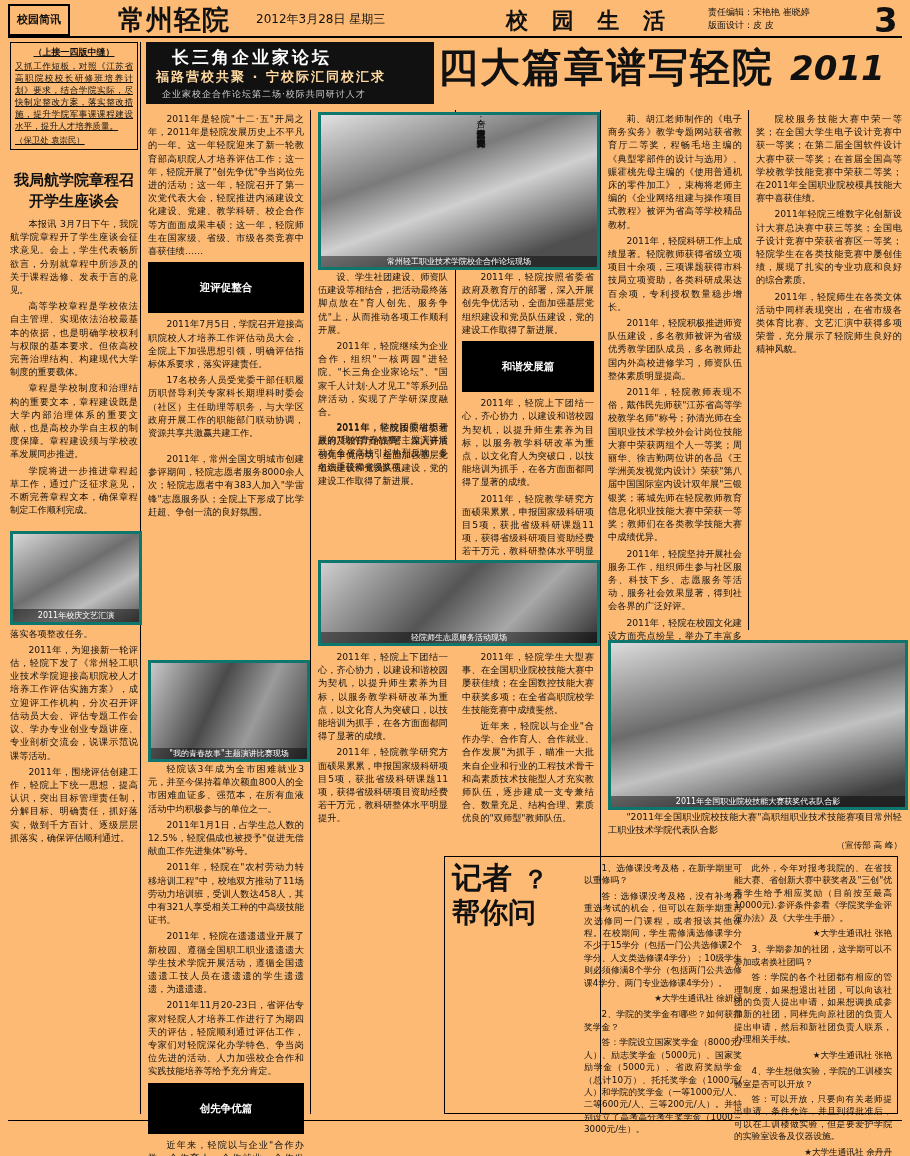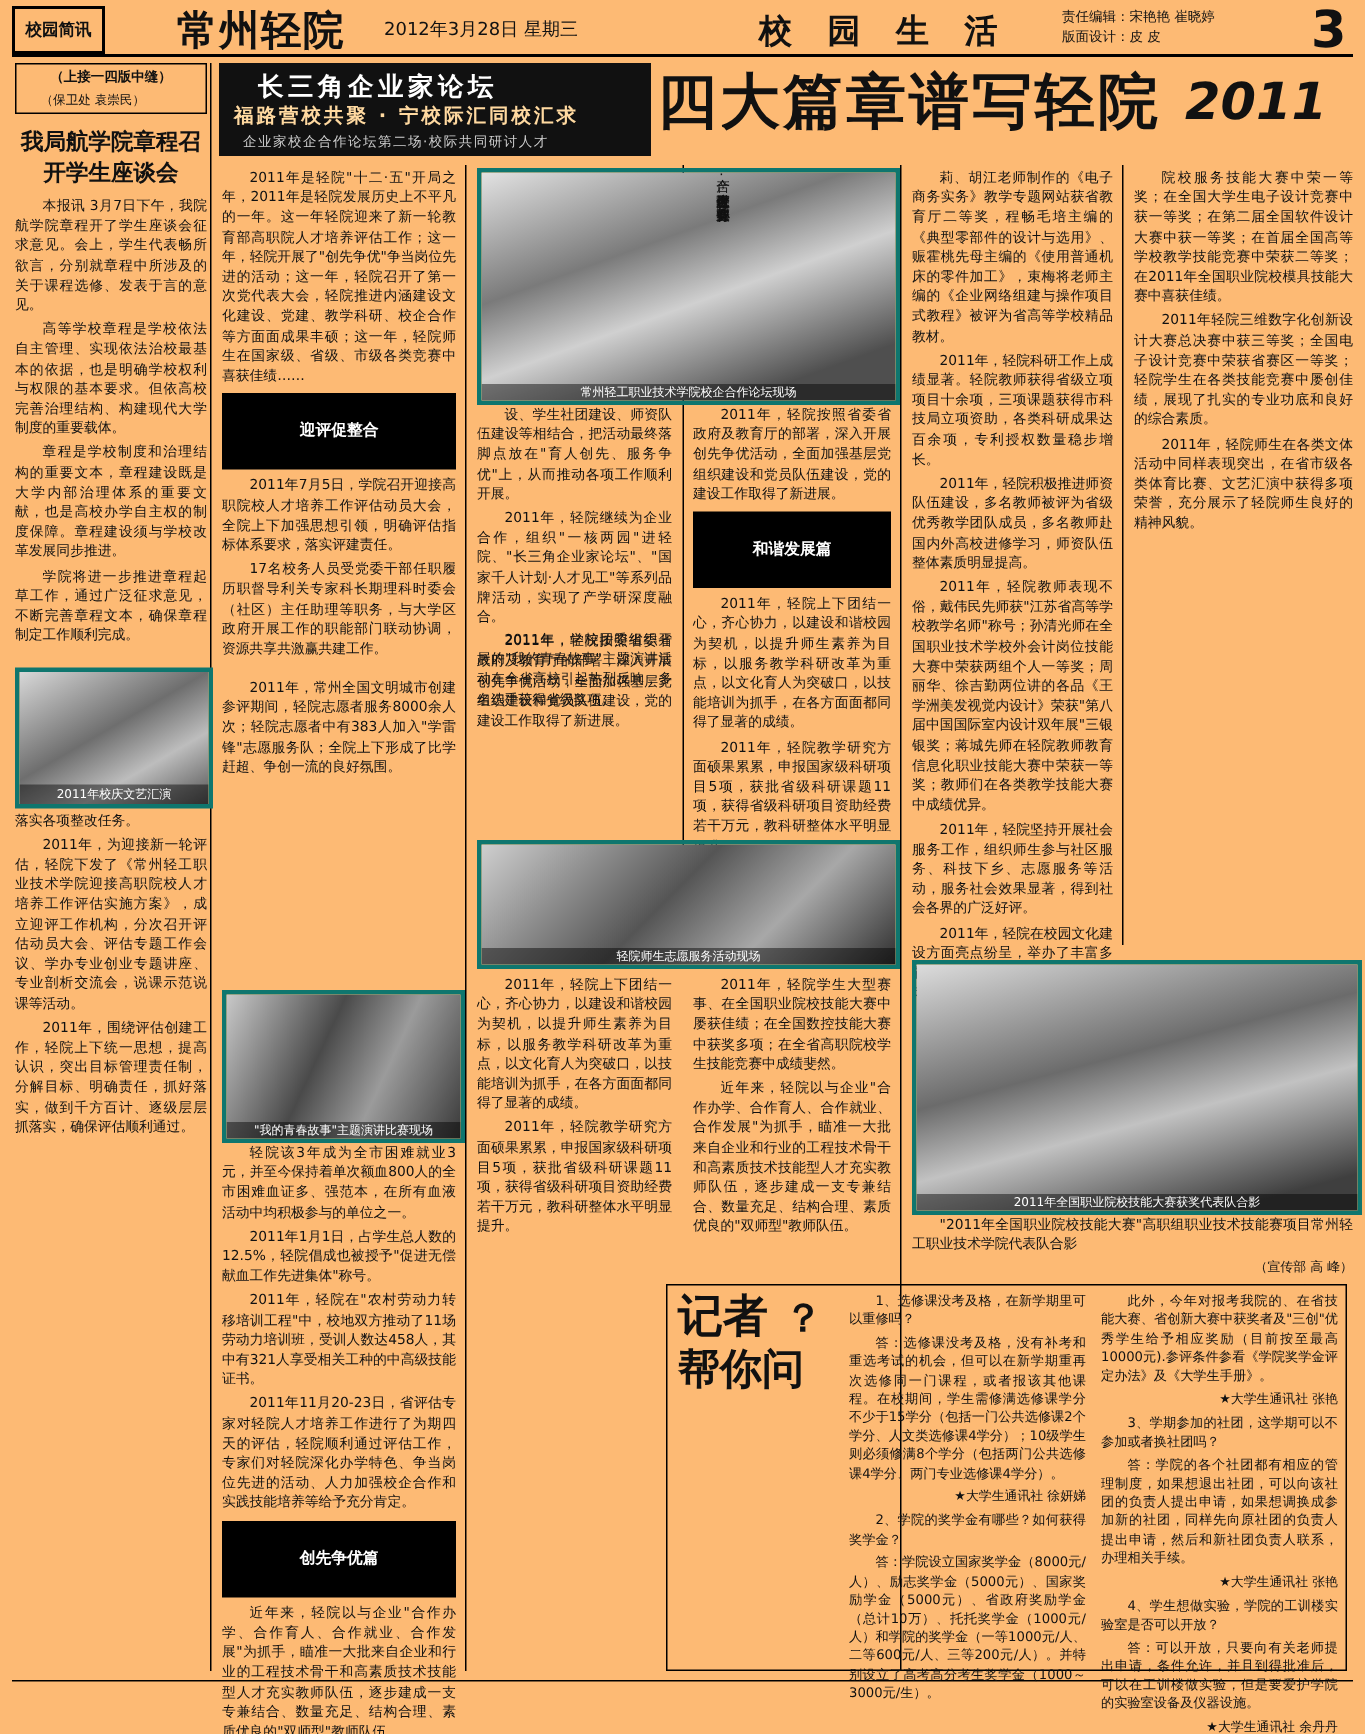--- a/index.html
+++ b/index.html
@@ -19,21 +19,21 @@
   .mh-pageno{position:absolute;left:866px;top:-4px;font-size:34px;font-weight:bold;}
 
   
   .col{position:absolute;font-size:9.2px;line-height:13.2px;text-align:justify;}
   .col p{margin:0 0 3px 0;text-indent:2em;}
   .vline{position:absolute;width:1px;background:#000;}
   .hline{position:absolute;height:1px;background:#000;}
 
   
   .leftcol{left:10px;top:42px;width:128px;}
-  .sidebox{border:1px solid #000;padding:3px 16px;font-size:8.6px;line-height:12px;margin-bottom:8px;}
+  .sidebox{border:1px solid #000;padding:3px 4px;font-size:8.6px;line-height:12px;margin-bottom:20px;text-decoration:underline;}
   .sidebox .sb-title{font-weight:bold;text-align:center;font-size:9px;margin-bottom:2px;}
   .sign{text-align:left;font-size:8.4px;margin-top:2px;}
 
   .head1{font-size:15px;font-weight:bold;line-height:21px;text-align:center;margin:6px 0 5px 0;
          font-family:"DejaVu Serif","Liberation Serif",serif;}
   .subhead-box{font-size:10.5px;font-weight:bold;text-align:center;margin:5px 0 4px;background:#000;color:#fff;padding:19px 0;}
 
   
   .banner{position:absolute;left:146px;top:42px;width:756px;height:62px;overflow:hidden;}
   .banner-left{position:absolute;left:0;top:0;width:288px;height:62px;background:#111;overflow:hidden;}
@@ -93,20 +93,21 @@
   <div class="vline" style="left:140px;top:42px;height:1072px;"></div>
   <div class="vline" style="left:310px;top:110px;height:1004px;"></div>
   <div class="vline" style="left:455px;top:110px;height:530px;"></div>
   <div class="vline" style="left:600px;top:110px;height:1004px;"></div>
   <div class="vline" style="left:748px;top:110px;height:520px;"></div>
   <div class="hline" style="left:8px;top:1120px;width:894px;"></div>
 
   <div class="col leftcol">
     <div class="sidebox">
       <div class="sb-title">（上接一四版中缝）</div>
+      <div>又抓工作短板，对照《江苏省高职院校校长研修班培养计划》要求，结合学院实际，尽快制定整改方案，落实整改措施，提升学院军事课课程建设水平，提升人才培养质量。</div>
       <div class="sign">（保卫处 袁崇民）</div>
     </div>
 
     <div class="head1">我局航学院章程召开学生座谈会</div>
 
     <p>本报讯 3月7日下午，我院航学院章程开了学生座谈会征求意见。会上，学生代表畅所欲言，分别就章程中所涉及的关于课程选修、发表于言的意见。</p>
     <p>高等学校章程是学校依法自主管理、实现依法治校最基本的依据，也是明确学校权利与权限的基本要求。但依高校完善治理结构、构建现代大学制度的重要载体。</p>
     <p>章程是学校制度和治理结构的重要文本，章程建设既是大学内部治理体系的重要文献，也是高校办学自主权的制度保障。章程建设须与学校改革发展同步推进。</p>
     <p>学院将进一步推进章程起草工作，通过广泛征求意见，不断完善章程文本，确保章程制定工作顺利完成。</p>
 
@@ -131,20 +132,21 @@
     <div class="ph-grad" style="background:linear-gradient(115deg,#c9c9c9,#4a4a4a 40%,#9b9b9b 65%,#3a3a3a);"></div>
     <div class="cap">"我的青春故事"主题演讲比赛现场</div>
   </div>
   <div class="col" style="left:148px;top:452px;width:156px;">
     <p>2011年，常州全国文明城市创建参评期间，轻院志愿者服务8000余人次；轻院志愿者中有383人加入"学雷锋"志愿服务队；全院上下形成了比学赶超、争创一流的良好氛围。</p>
   </div>
   <div class="col" style="left:148px;top:762px;width:156px;">
     <p>轻院该3年成为全市困难就业3元，并至今保持着单次额血800人的全市困难血证多、强范本，在所有血液活动中均积极参与的单位之一。</p>
     <p>2011年1月1日，占学生总人数的12.5%，轻院倡成也被授予"促进无偿献血工作先进集体"称号。</p>
     <p>2011年，轻院在"农村劳动力转移培训工程"中，校地双方推动了11场劳动力培训班，受训人数达458人，其中有321人享受相关工种的中高级技能证书。</p>
+    <p>2011年，轻院在遗遗遗业开展了新校园、遵循全国职工职业遗遗遗大学生技术学院开展活动，遵循全国遗遗遗工技人员在遗遗遗的学生遗遗遗，为遗遗遗。</p>
     <p>2011年11月20-23日，省评估专家对轻院人才培养工作进行了为期四天的评估，轻院顺利通过评估工作，专家们对轻院深化办学特色、争当岗位先进的活动、人力加强校企合作和实践技能培养等给予充分肯定。</p>
     <div class="subhead-box">创先争优篇</div>
     <p>近年来，轻院以与企业"合作办学、合作育人、合作就业、合作发展"为抓手，瞄准一大批来自企业和行业的工程技术骨干和高素质技术技能型人才充实教师队伍，逐步建成一支专兼结合、数量充足、结构合理、素质优良的"双师型"教师队伍。</p>
 
   </div>
 
   <div class="photo" style="left:318px;top:112px;width:276px;height:152px;">
     <div class="ph-grad" style="background:linear-gradient(160deg,#e2e2e2,#7a7a7a 35%,#d0d0d0 55%,#4f4f4f 85%);"></div>
     <div class="cap">常州轻工职业技术学院校企合作论坛现场</div>
   </div>
@@ -193,21 +195,21 @@
     <div class="byline">（宣传部 高 峰）</div>
   </div>
 
   <div class="qabox" style="left:444px;top:856px;width:452px;height:256px;"></div>
   <div class="qa-title" style="left:452px;top:862px;width:104px;font-size:30px;line-height:32px;">
     <span>记者</span>
     <span style="font-size:26px;">？</span>
     <div style="font-size:28px;margin-top:2px;">帮你问</div>
   </div>
 
-  <div class="qa-text" style="position:absolute;left:566px;top:862px;width:158px;">
+  <div class="qa-text" style="position:absolute;left:584px;top:862px;width:158px;">
     <p>1、选修课没考及格，在新学期里可以重修吗？</p>
     <p>答：选修课没考及格，没有补考和重选考试的机会，但可以在新学期重再次选修同一门课程，或者报该其他课程。在校期间，学生需修满选修课学分不少于15学分（包括一门公共选修课2个学分、人文类选修课4学分）；10级学生则必须修满8个学分（包括两门公共选修课4学分、两门专业选修课4学分）。</p>
     <div class="qa-sign">★大学生通讯社  徐妍娣</div>
     <p>2、学院的奖学金有哪些？如何获得奖学金？</p>
     <p>答：学院设立国家奖学金（8000元/人）、励志奖学金（5000元）、国家奖励学金（5000元）、省政府奖励学金（总计10万）、托托奖学金（1000元/人）和学院的奖学金（一等1000元/人、二等600元/人、三等200元/人）。并特别设立了高考高分考生奖学金（1000～3000元/生）。</p>
   </div>
 
   <div class="qa-text" style="position:absolute;left:734px;top:862px;width:158px;">
     <p>此外，今年对报考我院的、在省技能大赛、省创新大赛中获奖者及"三创"优秀学生给予相应奖励（目前按至最高10000元).参评条件参看《学院奖学金评定办法》及《大学生手册》。</p>
     <div class="qa-sign">★大学生通讯社  张艳</div>

